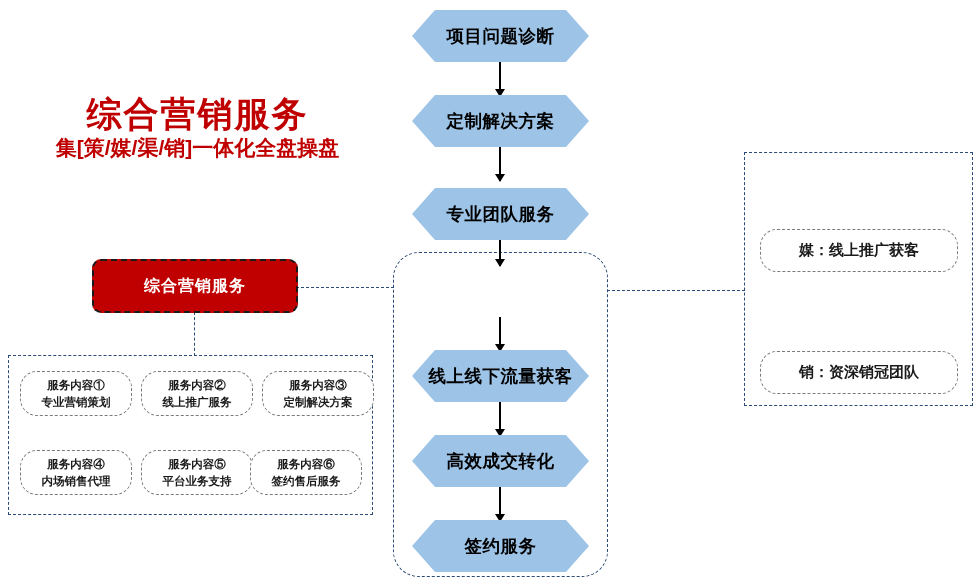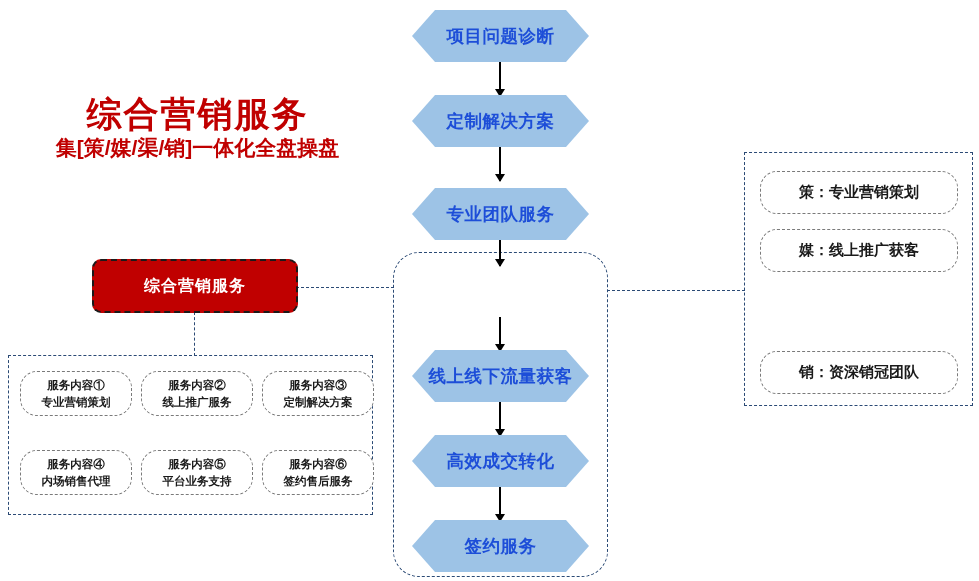--- a/index.html
+++ b/index.html
@@ -155,21 +155,21 @@
     height: 52px;
     display: flex;
     align-items: center;
     justify-content: center;
     clip-path: polygon(0% 50%, 13% 0%, 87% 0%, 100% 50%, 87% 100%, 13% 100%);
     background: #9dc3e6;
   }
   .hex .hex-label {
     font-size: 17.5px;
     font-weight: bold;
-    color: #1d4ed8;
+    color: #000000;
     letter-spacing: 0.5px;
     white-space: nowrap;
   }
   .hex.active {
     background: #3580c4;
   }
   .hex.active .hex-label {
     color: #ffffff;
   }
 
@@ -225,21 +225,21 @@
     <span class="line">定制解决方案</span>
   </div>
   <div class="pill service-pill" style="left:20px; top:450px;">
     <span class="line">服务内容④</span>
     <span class="line">内场销售代理</span>
   </div>
   <div class="pill service-pill" style="left:141px; top:450px;">
     <span class="line">服务内容⑤</span>
     <span class="line">平台业务支持</span>
   </div>
-  <div class="pill service-pill" style="left:262px; top:450px;">
+  <div class="pill service-pill" style="left:250px; top:450px;">
     <span class="line">服务内容⑥</span>
     <span class="line">签约售后服务</span>
   </div>
 
   <div class="dash-container" id="flow-container"></div>
 
   <div class="arrow" style="top:62px;  height:34px;"></div>
   <div class="arrow" style="top:147px; height:34px;"></div>
   <div class="arrow" style="top:232px; height:34px;"></div>
   <div class="arrow" style="top:317px; height:34px;"></div>
@@ -260,23 +260,20 @@
   </div>
   <div class="hex" style="top:435px;">
     <span class="hex-label">高效成交转化</span>
   </div>
   <div class="hex" style="top:520px;text-align:right;">
     <span class="hex-label">签约服务</span>
   </div>
 
   <div class="dash-container" id="pillars-container"></div>
 
-  <div class="pill pillar-pill" style="top:171px;">
-    <span class="line">策：专业营销策划</span>
-  </div>
   <div class="pill pillar-pill" style="top:229px;">
     <span class="line">媒：线上推广获客</span>
   </div>
   <div class="pill pillar-pill" style="top:351px;">
     <span class="line">销：资深销冠团队</span>
   </div>
 
 </div>
 
 </body></html>

